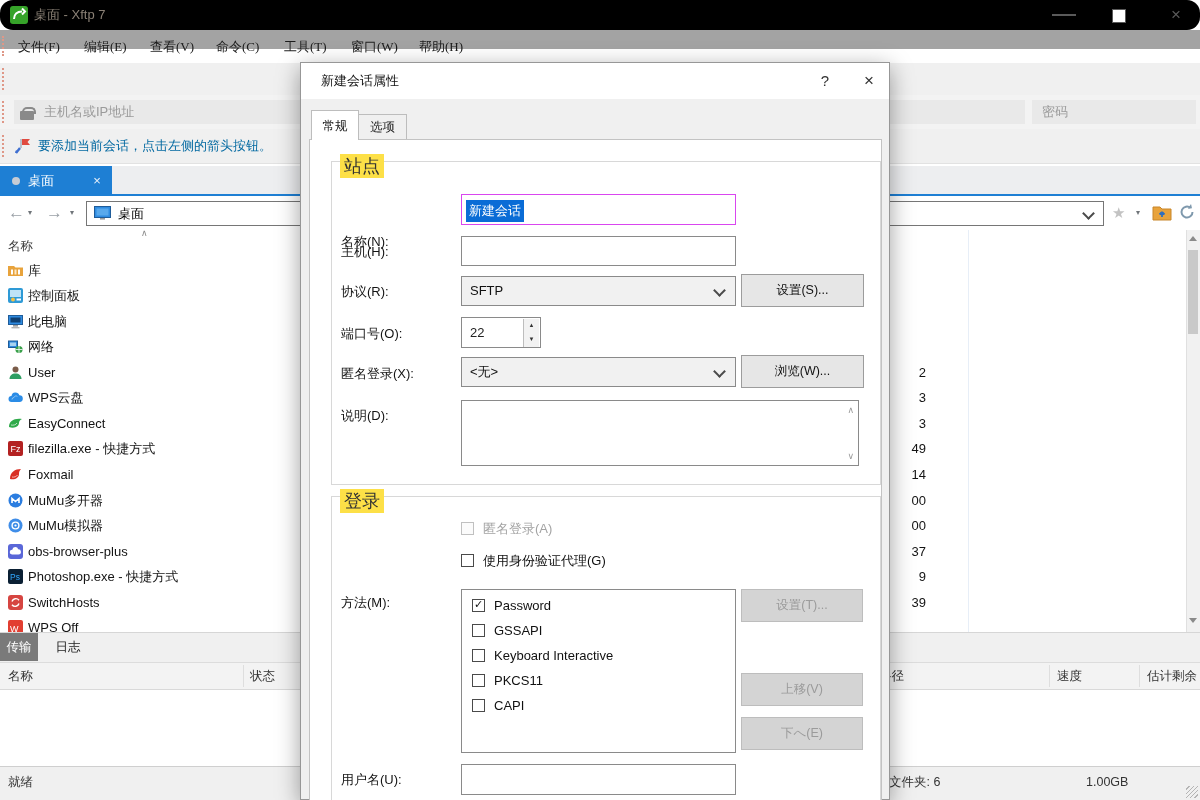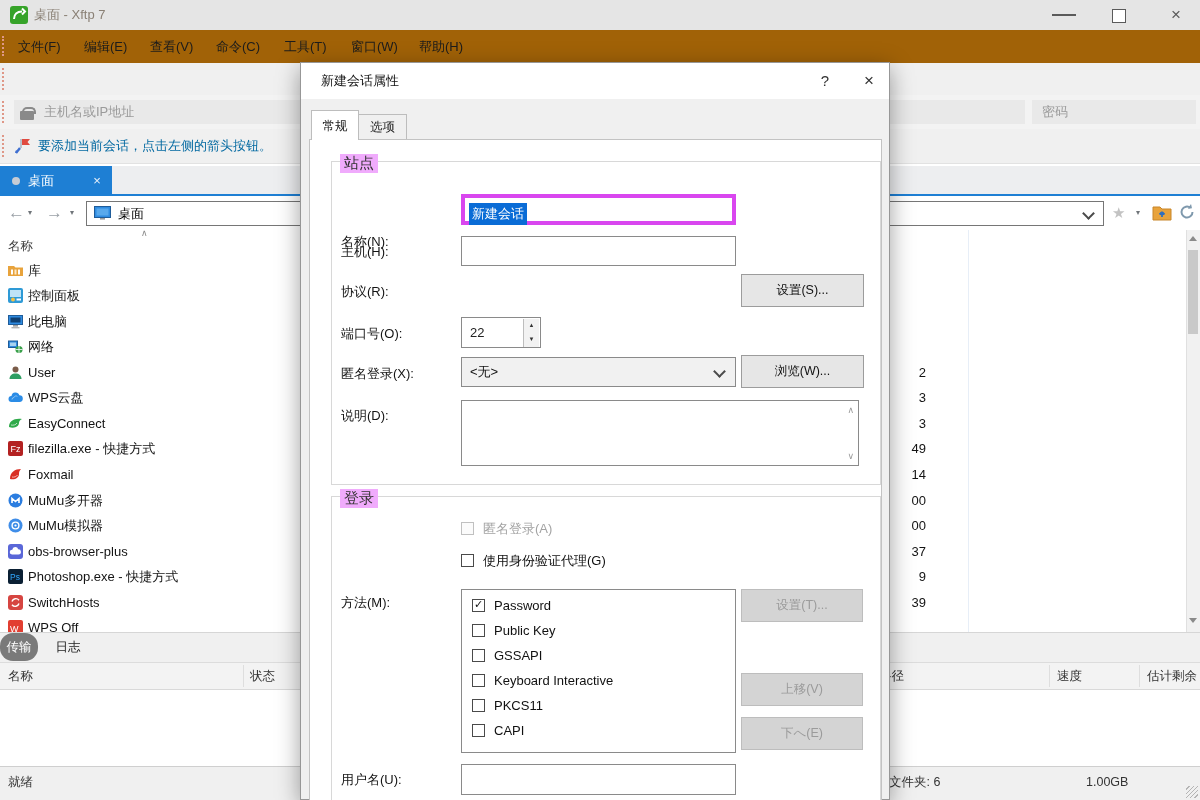--- a/index.html
+++ b/index.html
@@ -1,25 +1,25 @@
 <!DOCTYPE html>
 <html><head>
 <meta charset="utf-8">
 <style>
   html,body{margin:0;padding:0;background:#444;}
   #screen{position:relative;width:1200px;height:800px;background:#fff;overflow:hidden;
     font-family:"Liberation Sans","DejaVu Sans",sans-serif;font-size:12px;color:#222;
     -webkit-font-smoothing:antialiased;}
   .r{position:absolute;}
   
-  .titlebar{left:0;top:0;width:1200px;height:30px;background:#e5e5e5;}
+  .titlebar{left:0;top:0;width:1200px;height:30px;background:#000000;border-radius:13px;}
   .title-text{left:34px;top:0;height:30px;line-height:30px;color:#8a8075;font-size:13px;}
   .winbtn{color:#5a5a5a;text-align:center;}
   
-  .menubar{left:0;top:30px;width:1200px;height:33px;background:#a16207;}
+  .menubar{left:0;top:30px;width:1200px;height:19px;background:#a3a3a3;font-family:Liberation Serif, serif;}
   .menu-item{top:0;height:33px;line-height:33px;font-size:13px;color:#1c1c1c;}
   .toolbar{left:0;top:63px;width:1200px;height:32px;background:#f0f0f0;}
   .tsep{top:69px;width:1px;height:20px;background:#d8d8d8;}
   .caret{font-size:8px;color:#666;line-height:20px;}
   .grip{width:0;border-left:2px dotted #df9787;}
   
   .fieldsrow{left:0;top:95px;width:1200px;height:34px;background:#f3f3f3;}
   .qfield{top:100px;height:24px;background:#e9e9e9;}
   .ph{color:#9a9a9a;line-height:24px;font-size:13px;}
   .inforow{left:0;top:129px;width:1200px;height:34px;background:#f0f0f0;border-bottom:1px solid #e2e2e2;}
@@ -47,21 +47,21 @@
   .flabel{position:absolute;left:28px;top:0;height:25px;line-height:25px;font-size:13px;color:#141414;white-space:nowrap;}
   .sizefrag{width:46px;text-align:right;height:25px;line-height:25px;font-size:13px;color:#141414;}
   .vline{top:0;width:1px;height:402px;background:#e7eef7;}
   
   .sbar{left:1186px;top:230px;width:14px;height:402px;background:#f1f1f1;border-left:1px solid #e0e0e0;box-sizing:border-box;}
   .sthumb{left:1188px;top:250px;width:10px;height:84px;background:#c9c9c9;}
   .tri-up{width:0;height:0;border-left:4px solid transparent;border-right:4px solid transparent;border-bottom:5px solid #8a8a8a;}
   .tri-down{width:0;height:0;border-left:4px solid transparent;border-right:4px solid transparent;border-top:5px solid #8a8a8a;}
   
   .tpanel-tabs{left:0;top:632px;width:1200px;height:30px;background:#f0f0f0;border-top:1px solid #d6d6d6;box-sizing:border-box;}
-  .ttab-active{left:0;top:633px;width:38px;height:28px;background:#7a7a7a;color:#fff;text-align:center;line-height:28px;font-size:12.5px;border-radius:13px;}
+  .ttab-active{left:0;top:633px;width:38px;height:28px;background:#7a7a7a;color:#fff;text-align:center;line-height:28px;font-size:12.5px;}
   .ttab{left:44px;top:633px;width:48px;height:28px;color:#222;text-align:center;line-height:28px;font-size:12.5px;}
   .thead{left:0;top:662px;width:1200px;height:28px;background:#f3f3f3;border-top:1px solid #dcdcdc;border-bottom:1px solid #d9d9d9;box-sizing:border-box;}
   .thcol{top:662px;height:28px;line-height:28px;color:#333;font-size:12.5px;white-space:nowrap;}
   .thsep{top:665px;width:1px;height:22px;background:#dedede;}
   .tbody{left:0;top:690px;width:1200px;height:76px;background:#fff;}
   
   .statusbar{left:0;top:766px;width:1200px;height:34px;background:#f0f0f0;border-top:1px solid #cfcfcf;box-sizing:border-box;}
   .sb-text{top:766px;height:34px;line-height:32px;color:#333;font-size:12.5px;white-space:nowrap;}
   .gripcorner{left:1186px;top:786px;width:12px;height:12px;
     background:repeating-linear-gradient(135deg,transparent,transparent 2px,#b5b5b5 2px,#b5b5b5 3px);}
@@ -69,21 +69,21 @@
   .dlg{left:300px;top:62px;width:590px;height:738px;background:#f0f0f0;border:1px solid #979797;
     box-shadow:0 6px 22px rgba(0,0,0,.38);box-sizing:border-box;z-index:10;}
   .dlg-title{left:0;top:0;width:588px;height:36px;background:#fff;}
   .dlg-title-text{left:20px;top:0;height:36px;line-height:36px;font-size:13px;color:#111;}
   .dlg-btn{top:0;width:32px;height:36px;line-height:36px;text-align:center;color:#333;font-size:15px;}
   .dtab{box-sizing:border-box;text-align:center;font-size:12.5px;color:#222;}
   .dtab-active{left:10px;top:47px;width:48px;height:30px;background:#fff;border:1px solid #bdbdbd;border-bottom:none;line-height:30px;z-index:3;}
   .dtab-idle{left:58px;top:51px;width:48px;height:26px;background:#f0f0f0;border:1px solid #bdbdbd;border-left:none;line-height:25px;z-index:1;}
   .dpanel{left:8px;top:76px;width:573px;height:662px;background:#fff;border:1px solid #c3c3c3;box-sizing:border-box;z-index:2;}
   .group{border:1px solid #d8d8d8;z-index:4;}
-  .group-label{position:absolute;top:-8px;left:8px;background:#f0abfc;padding:0 4px;font-size:15px;color:#333;}
+  .group-label{position:absolute;top:-8px;left:8px;background:#fde047;padding:0 4px;font-size:18px;color:#333;}
   .dl{font-size:13px;color:#141414;height:16px;line-height:16px;z-index:5;}
   .din{background:#fff;border:1px solid #8a8a8a;box-sizing:border-box;z-index:5;}
   .dcombo{background:#f1f1f1;border:1px solid #8a8a8a;box-sizing:border-box;z-index:5;}
   .dcombo .val{position:absolute;left:8px;top:0;height:28px;line-height:28px;font-size:13px;color:#111;}
   .dbtn{background:#e6e6e6;border:1px solid #9c9c9c;box-sizing:border-box;text-align:center;font-size:12.5px;color:#111;line-height:31px;z-index:5;}
   .dbtn.disabled{background:#d4d4d4;border-color:#bdbdbd;color:#9b9b9b;}
   .sel{display:inline-block;margin:5px 0 0 4px;background:#0a6cd6;color:#fff;padding:2px 3px;font-size:13px;}
   .cb{position:absolute;width:13px;height:13px;border:1px solid #4a4a4a;background:#fff;box-sizing:border-box;z-index:5;}
   .cb.disabled{border-color:#c0c0c0;background:#fbfbfb;}
   .cb .tick{position:absolute;left:1px;top:-2px;font-size:11px;color:#111;}
@@ -412,28 +412,32 @@
 
     <div class="r dtab dtab-active">常规</div>
     <div class="r dtab dtab-idle">选项</div>
     <div class="r dpanel"></div>
 
     <div class="r group" style="left:30px;top:98px;width:548px;height:322px;">
       <span class="group-label">站点</span>
     </div>
 
     <span class="r dl" style="left:40px;top:139px;margin-top:32px;">名称(N):</span>
-    <div class="r" style="left:160px;top:131px;width:275px;height:31px;background:#fff;border:4px solid #d946ef;box-sizing:border-box;z-index:5;">
+    <div class="r" style="left:160px;top:131px;width:275px;height:31px;background:#fff;border:1px solid #d946ef;box-sizing:border-box;z-index:5;">
       <span class="sel">新建会话</span>
     </div>
 
     <span class="r dl" style="left:40px;top:181px;">主机(H):</span>
     <div class="r din" style="left:160px;top:173px;width:275px;height:30px;"></div>
 
     <span class="r dl" style="left:40px;top:221px;">协议(R):</span>
+    <div class="r dcombo" style="left:160px;top:213px;width:275px;height:30px;">
+      <span class="val">SFTP</span>
+      <span class="chev" style="position:absolute;right:11px;top:9px;"></span>
+    </div>
     <div class="r dbtn" style="left:440px;top:211px;width:123px;height:33px;">设置(S)...</div>
 
     <span class="r dl" style="left:40px;top:263px;">端口号(O):</span>
     <div class="r din" style="left:160px;top:254px;width:80px;height:31px;">
       <span style="position:absolute;left:8px;top:0;height:29px;line-height:29px;font-size:13px;">22</span>
       <span class="spinbtn" style="top:1px;">▲</span>
       <span class="spinbtn" style="top:15px;">▼</span>
     </div>
 
     <span class="r dl" style="left:40px;top:303px;">匿名登录(X):</span>
@@ -459,24 +463,20 @@
     <span class="cb r" style="left:160px;top:491px;"></span>
     <span class="r cblabel" style="left:182px;top:490px;">使用身份验证代理(G)</span>
 
     <span class="r dl" style="left:40px;top:532px;">方法(M):</span>
     <div class="r din" style="left:160px;top:526px;width:275px;height:164px;">
       <div style="position:relative;height:25px;margin-top:3px;">
         <span class="cb" style="left:10px;top:6px;">
             <span class="tick">✓</span>
           </span>
         <span class="mitem-label">Password</span>
-      </div>
-      <div style="position:relative;height:25px;">
-        <span class="cb" style="left:10px;top:6px;"></span>
-        <span class="mitem-label">Public Key</span>
       </div>
       <div style="position:relative;height:25px;">
         <span class="cb" style="left:10px;top:6px;"></span>
         <span class="mitem-label">GSSAPI</span>
       </div>
       <div style="position:relative;height:25px;">
         <span class="cb" style="left:10px;top:6px;"></span>
         <span class="mitem-label">Keyboard Interactive</span>
       </div>
       <div style="position:relative;height:25px;">

